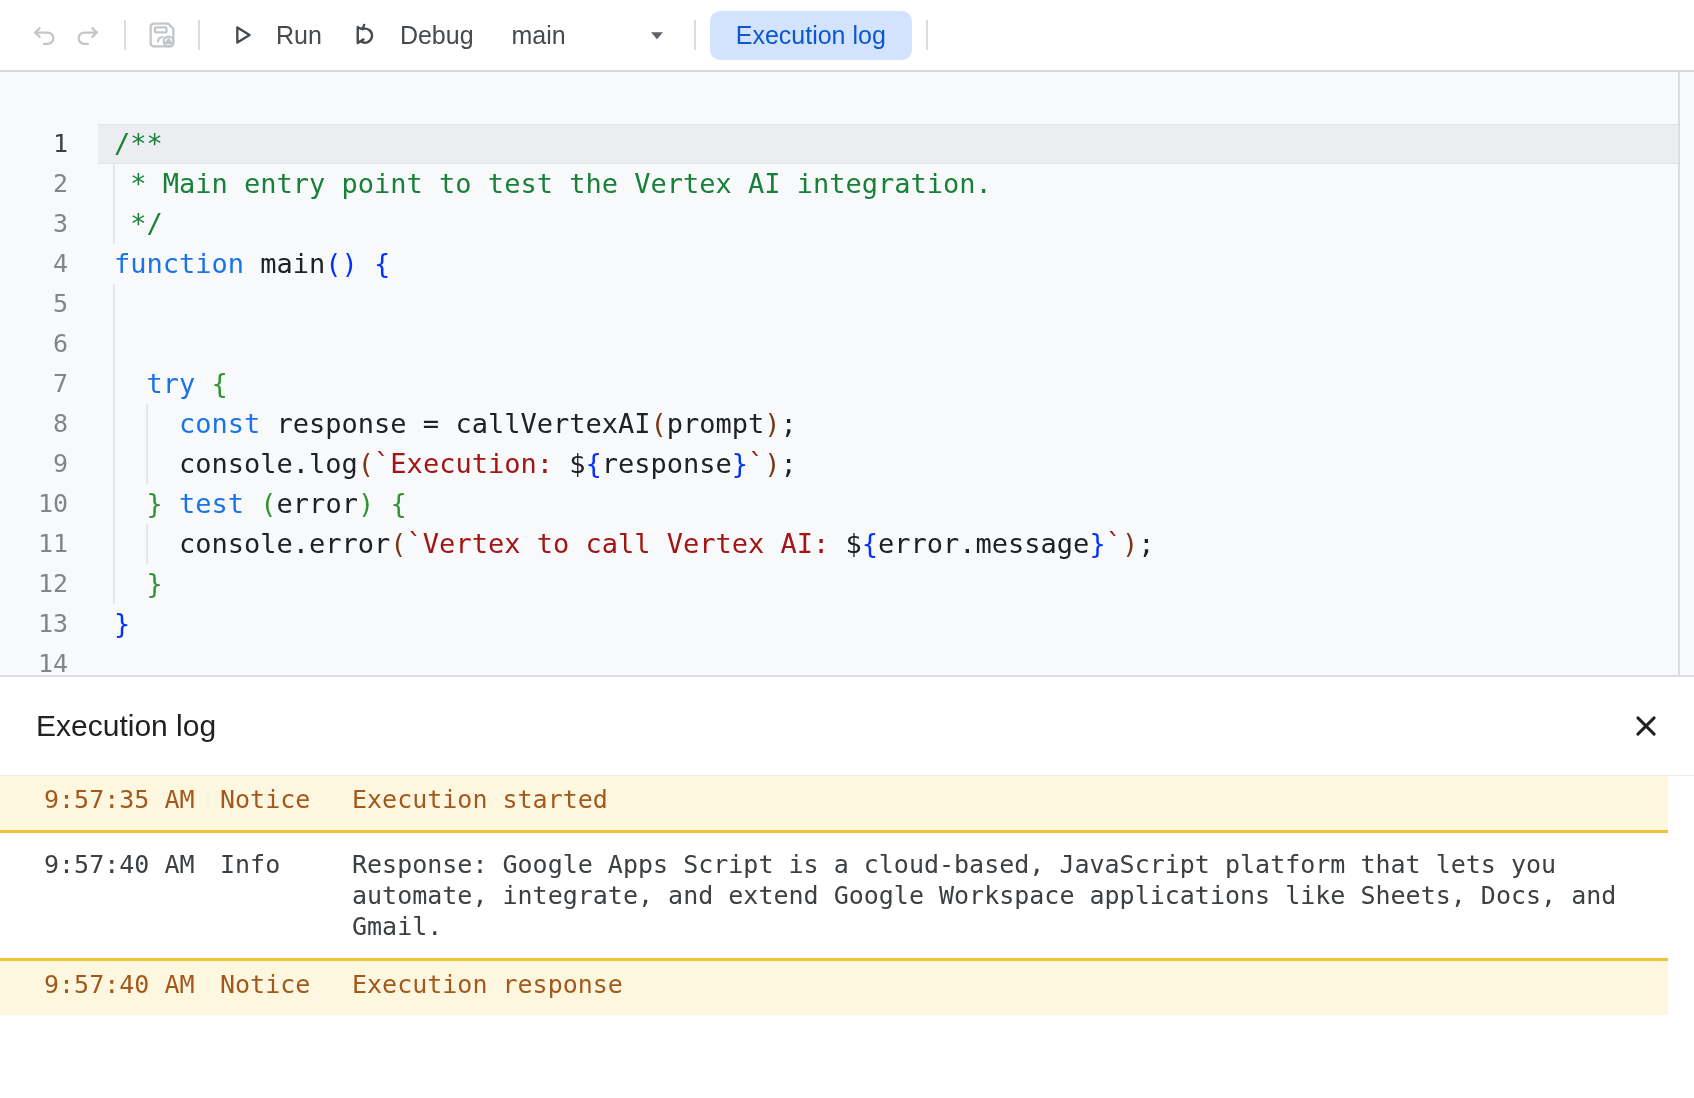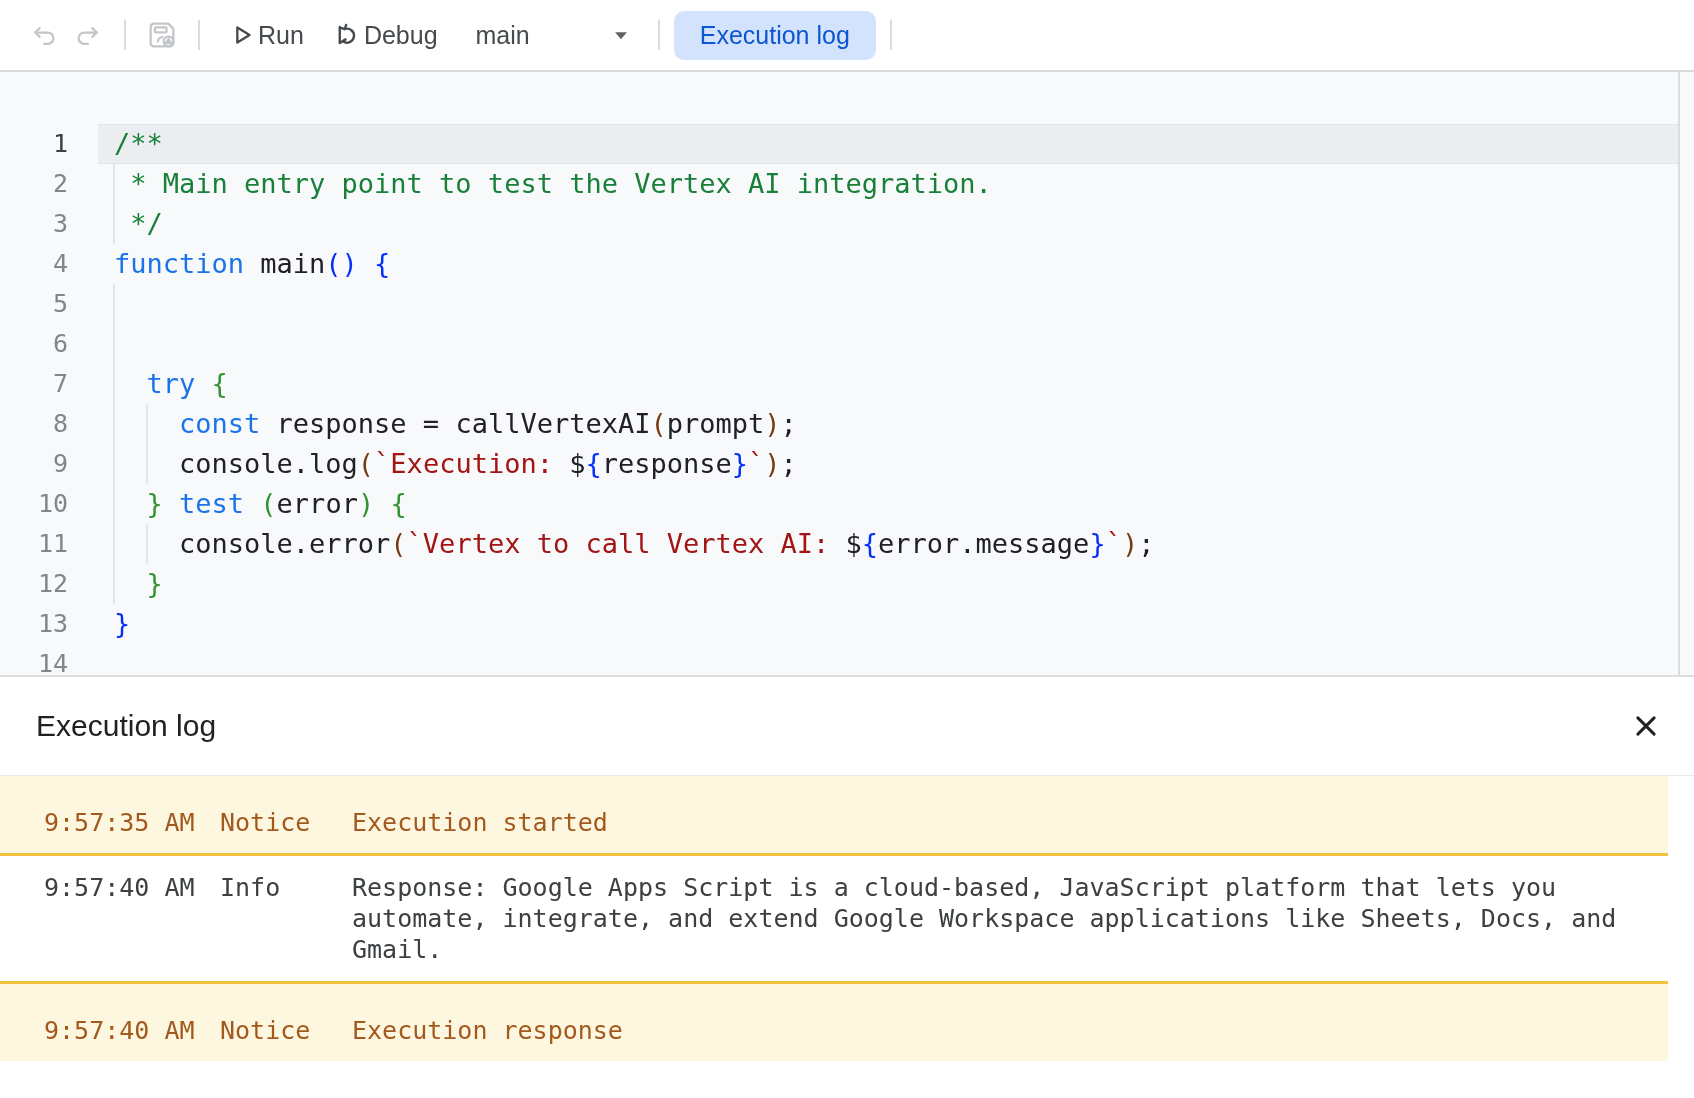--- a/index.html
+++ b/index.html
@@ -11,21 +11,21 @@
     --pill-bg:#d3e3fd; --pill-fg:#0b57d0;
   }
   *{box-sizing:border-box;margin:0;padding:0}
   html,body{width:1694px;height:1098px;overflow:hidden;background:#fff;
     font-family:"Liberation Sans",sans-serif;}
   
   .toolbar{height:70px;display:flex;align-items:center;padding-left:22px;background:#fff}
   .icon-btn{border:none;background:none;display:flex;align-items:center;justify-content:center;
     width:44px;height:44px;cursor:pointer}
   .tb-divider{width:2px;height:30px;background:var(--divider);margin:0 14px;flex:none}
-  .tb-btn{border:none;background:none;display:flex;align-items:center;gap:2px;cursor:pointer;
+  .tb-btn{border:none;background:none;display:flex;align-items:center;gap:20px;cursor:pointer;
     font-family:"Liberation Sans",sans-serif;font-size:25px;font-weight:500;color:var(--toolbar-fg);
     padding:8px 14px}
   .fn-select{display:flex;align-items:center;cursor:pointer;margin-left:14px;padding:8px 10px}
   .fn-select .fn-name{font-size:25px;font-weight:500;color:var(--toolbar-fg);margin-right:78px}
   .pill{border:none;cursor:pointer;background:var(--pill-bg);color:var(--pill-fg);
     font-family:"Liberation Sans",sans-serif;font-size:25px;font-weight:500;
     padding:10px 26px;border-radius:10px}
   
   .editor{position:relative;height:605px;background:var(--editor-bg);
     border-top:2px solid #d8dade;overflow:hidden;
@@ -46,21 +46,21 @@
   .log-header{height:99px;display:flex;align-items:center;padding:0 26px 0 36px;
     border-bottom:1px solid #e8eaed}
   .log-title{font-size:30px;font-weight:500;color:#202124}
   .close-btn{margin-left:auto;border:none;background:none;cursor:pointer;
     width:44px;height:44px;display:flex;align-items:center;justify-content:center}
   .log-entries{margin-right:26px}
   .log-row{display:grid;grid-template-columns:176px 132px 1fr;align-items:start;
     font-family:"DejaVu Sans Mono","Liberation Mono",monospace;font-size:25px;line-height:31px;
     padding:16px 10px 16px 44px;color:var(--info-fg)}
   .log-row.notice{background:var(--notice-bg);color:var(--notice-fg);
-    border-top:3px solid var(--gold);border-bottom:3px solid var(--gold);padding:31px 10px 15px 44px}
+    border-top:3px solid var(--gold);border-bottom:3px solid var(--gold);padding:8px 10px 15px 44px}
   .log-row.notice:first-child{border-top:none}
   .log-row.notice:last-child{border-bottom:none}
 </style>
 </head>
 <body>
 
 <div class="toolbar">
   <button class="icon-btn">
     <svg width="30" height="30" viewBox="0 0 24 24" fill="none" stroke="#c3c6c9" stroke-width="1.8" stroke-linecap="round" stroke-linejoin="round">
       <path d="M5 10h10a4.5 4.5 0 0 1 0 9h-3"></path>

